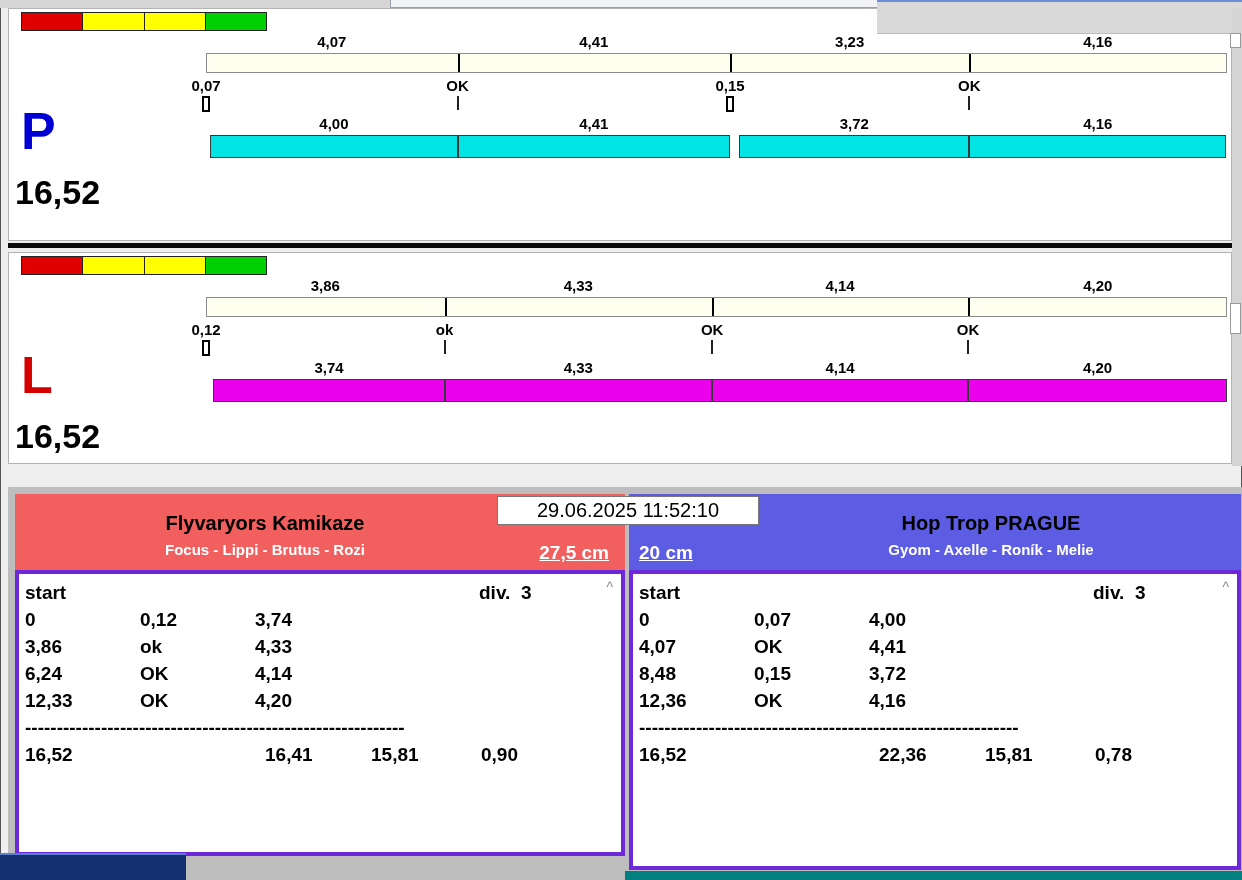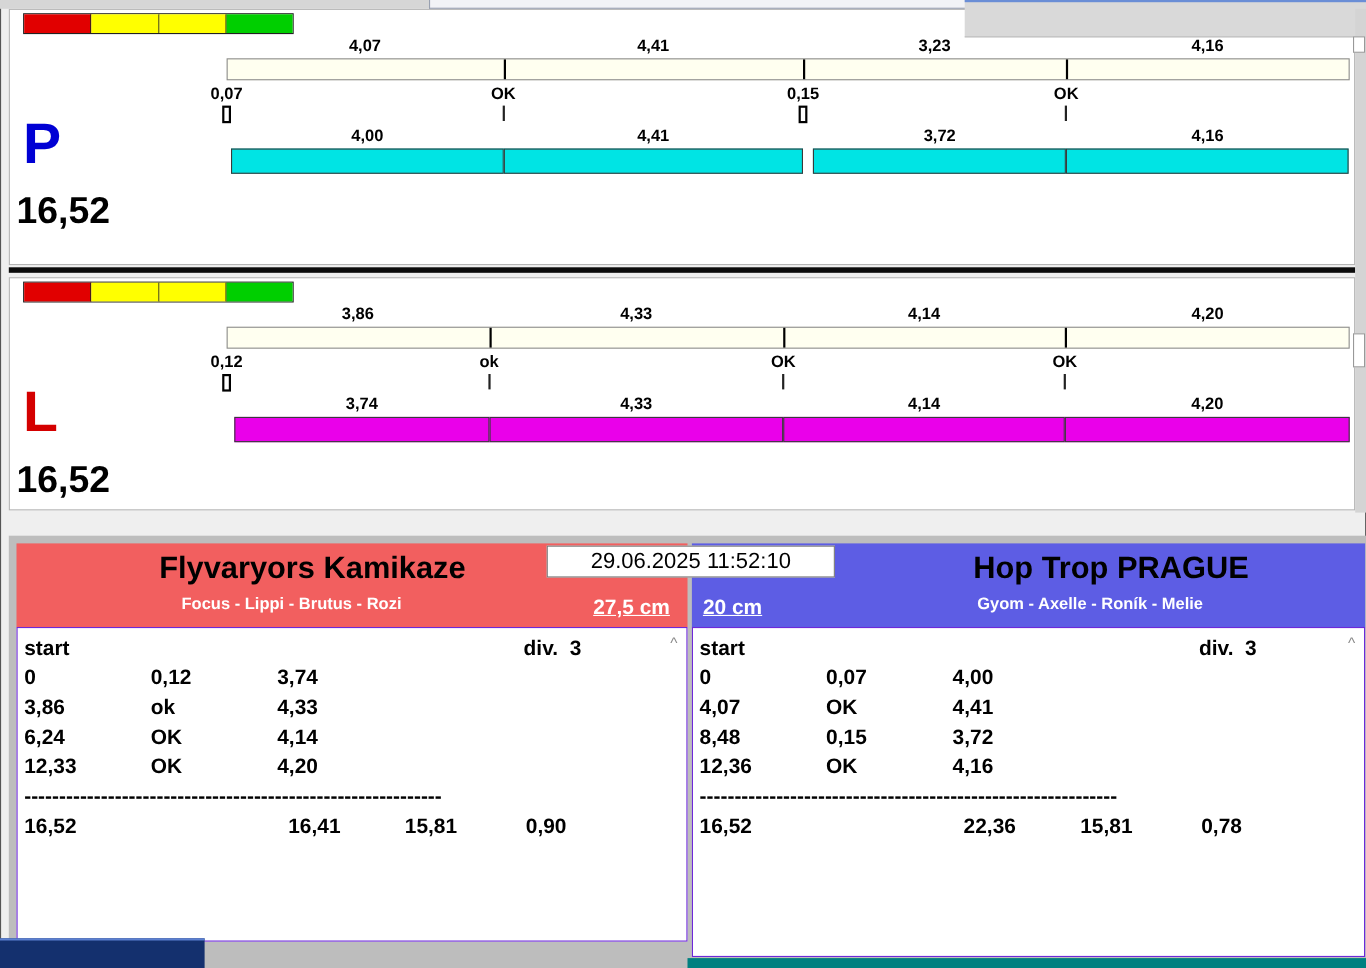--- a/index.html
+++ b/index.html
@@ -43,33 +43,33 @@
   .lower-seg{position:absolute;top:0;height:100%;border:1px solid #3a3a3a;box-sizing:border-box;}
 
   .lane-letter{position:absolute;left:12px;top:96px;font-size:52px;font-weight:bold;line-height:1;}
   .lane-total{position:absolute;left:6px;top:166px;font-size:34px;font-weight:bold;color:#000;line-height:1;}
 
   
   .footer{position:absolute;left:8px;right:0;top:487px;bottom:0;background:#bdbdbd;z-index:2;}
   .header{position:absolute;top:7px;height:77px;}
   .header-left{left:7px;width:610px;}
   .header-right{left:621px;width:612px;}
-  .team-title{position:absolute;top:6px;width:500px;text-align:center;font-size:28px;font-weight:bold;color:#000;white-space:nowrap;margin-left:19px;}
+  .team-title{position:absolute;top:18px;width:500px;text-align:center;font-size:20px;font-weight:bold;color:#000;white-space:nowrap;}
   .header-left .team-title{left:0;}
   .header-right .team-title{left:112px;}
   .team-sub{position:absolute;top:47px;width:500px;text-align:center;font-size:15px;font-weight:bold;color:#fff;white-space:nowrap;}
   .header-left .team-sub{left:0;}
   .header-right .team-sub{left:112px;}
   .height-badge{position:absolute;top:48px;font-size:19px;font-weight:bold;color:#fff;white-space:nowrap;text-decoration:underline;}
   .header-left .height-badge{right:16px;}
   .header-right .height-badge{left:10px;}
   .timestamp{position:absolute;left:489px;top:9px;width:260px;height:27px;background:#fff;border:1px solid #777;
              font-size:20px;color:#000;text-align:center;line-height:27px;z-index:5;white-space:nowrap;}
 
-  .ttable{position:absolute;top:83px;background:#fff;font-size:19px;font-weight:bold;color:#000;border:1px solid #6d28d9;box-sizing:border-box;}
+  .ttable{position:absolute;top:83px;background:#fff;font-size:19px;font-weight:bold;color:#000;border:4px solid #6d28d9;box-sizing:border-box;}
   .ttable-left{left:7px;width:610px;height:286px;}
   .ttable-right{left:621px;width:612px;height:300px;}
   .trow{position:relative;height:27px;}
   .trow-head{margin-top:8px;}
   .c1{position:absolute;left:6px;} .c2{position:absolute;left:121px;} .c3{position:absolute;left:236px;}
   .divlab{position:absolute;left:460px;white-space:pre;}
   .caret{position:absolute;right:8px;top:-3px;color:#8a8a8a;font-size:14px;font-weight:normal;}
   .dashes{height:27px;padding-left:6px;white-space:nowrap;overflow:hidden;}
   .t1{position:absolute;left:6px;} .t2{position:absolute;left:246px;}
   .t3{position:absolute;left:352px;} .t4{position:absolute;left:462px;}

